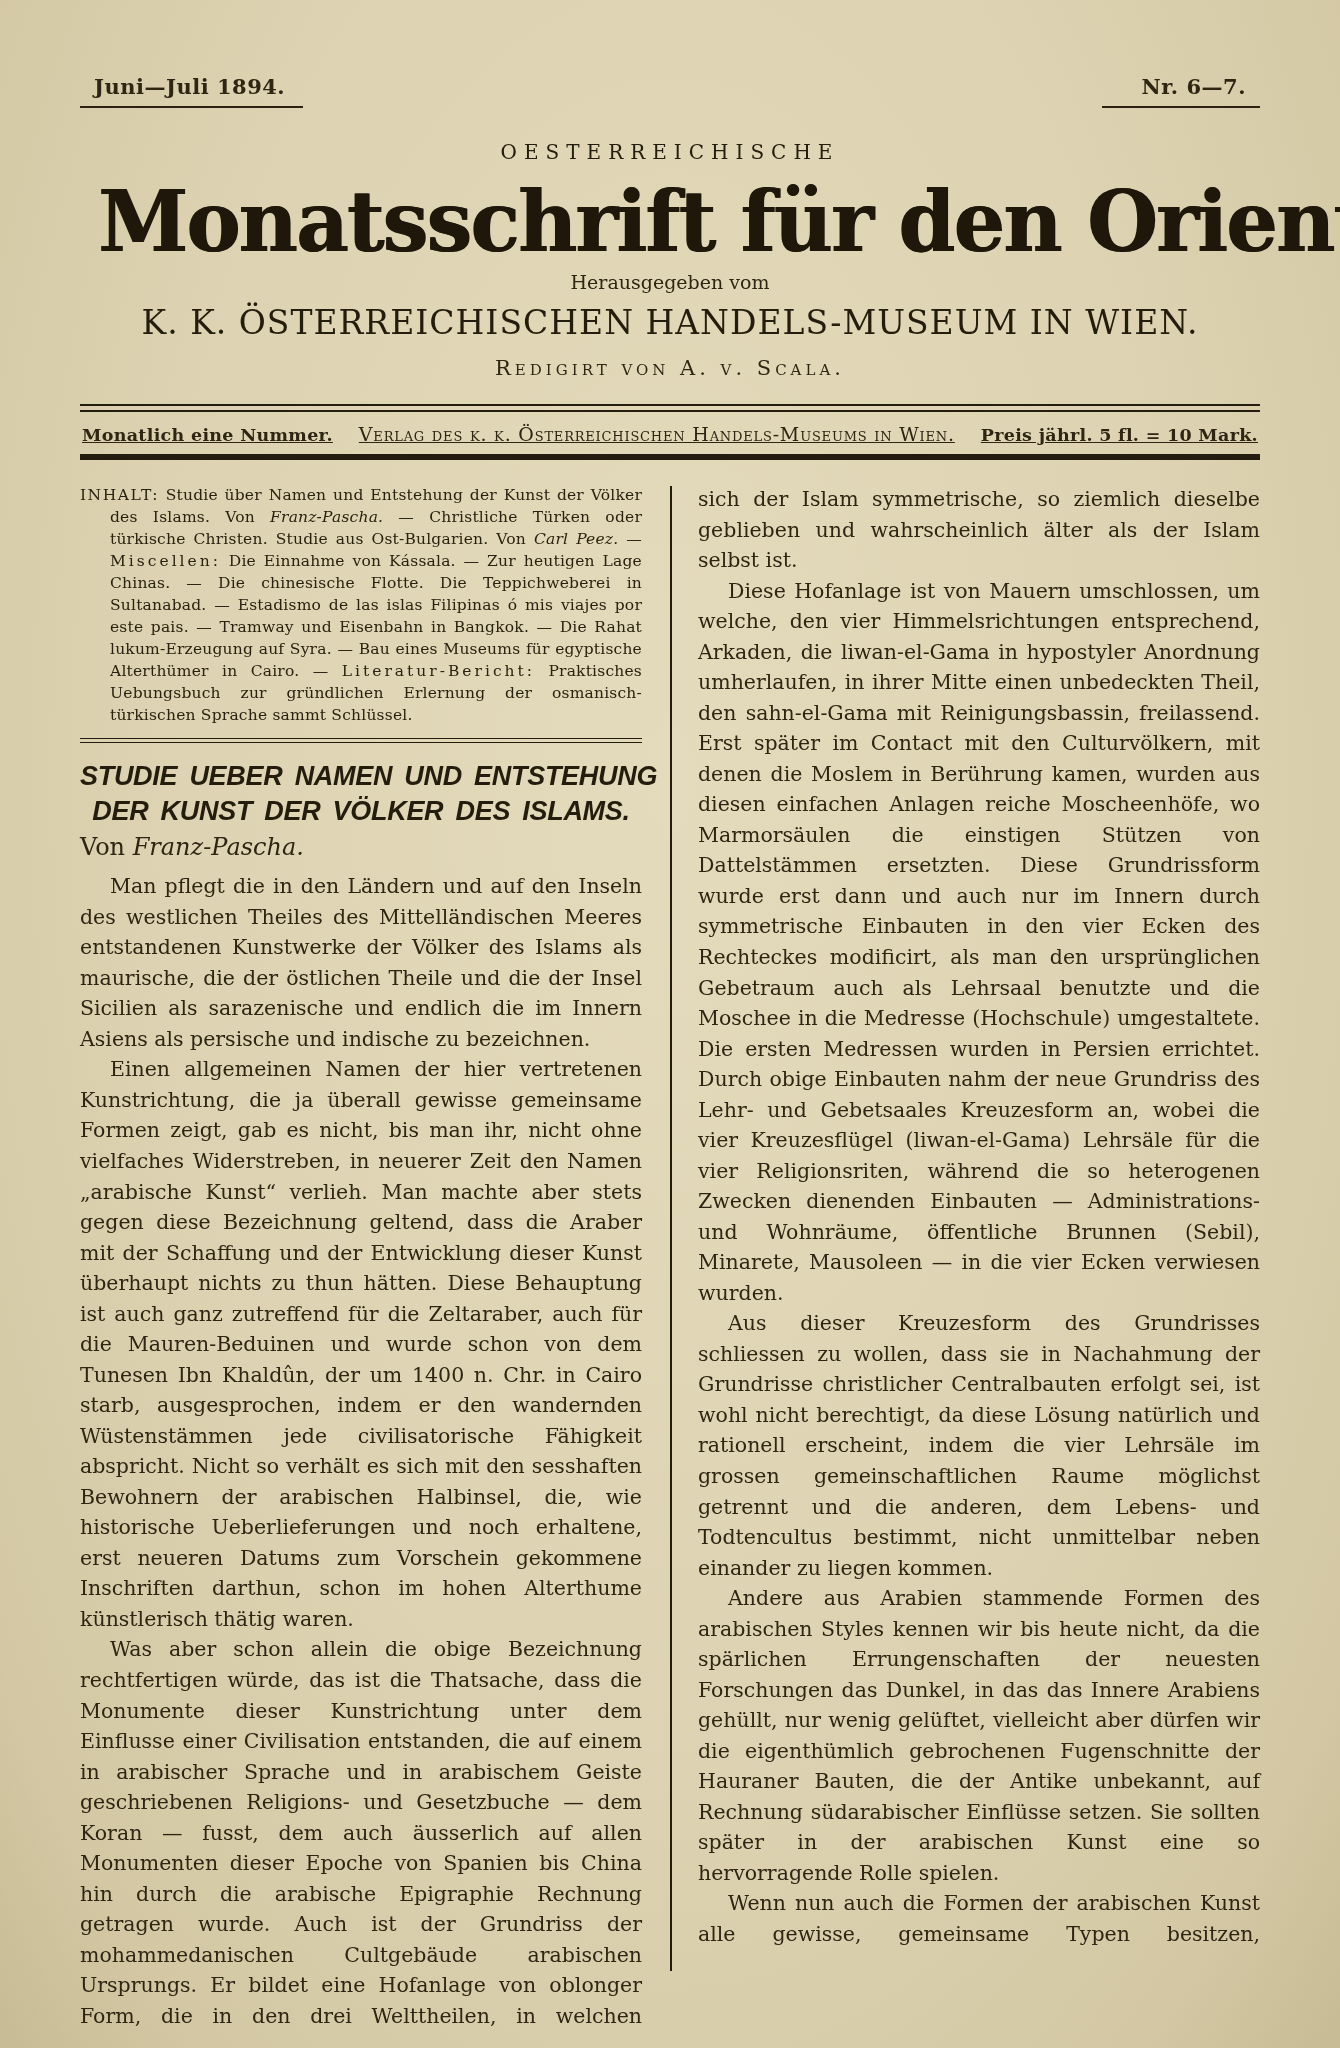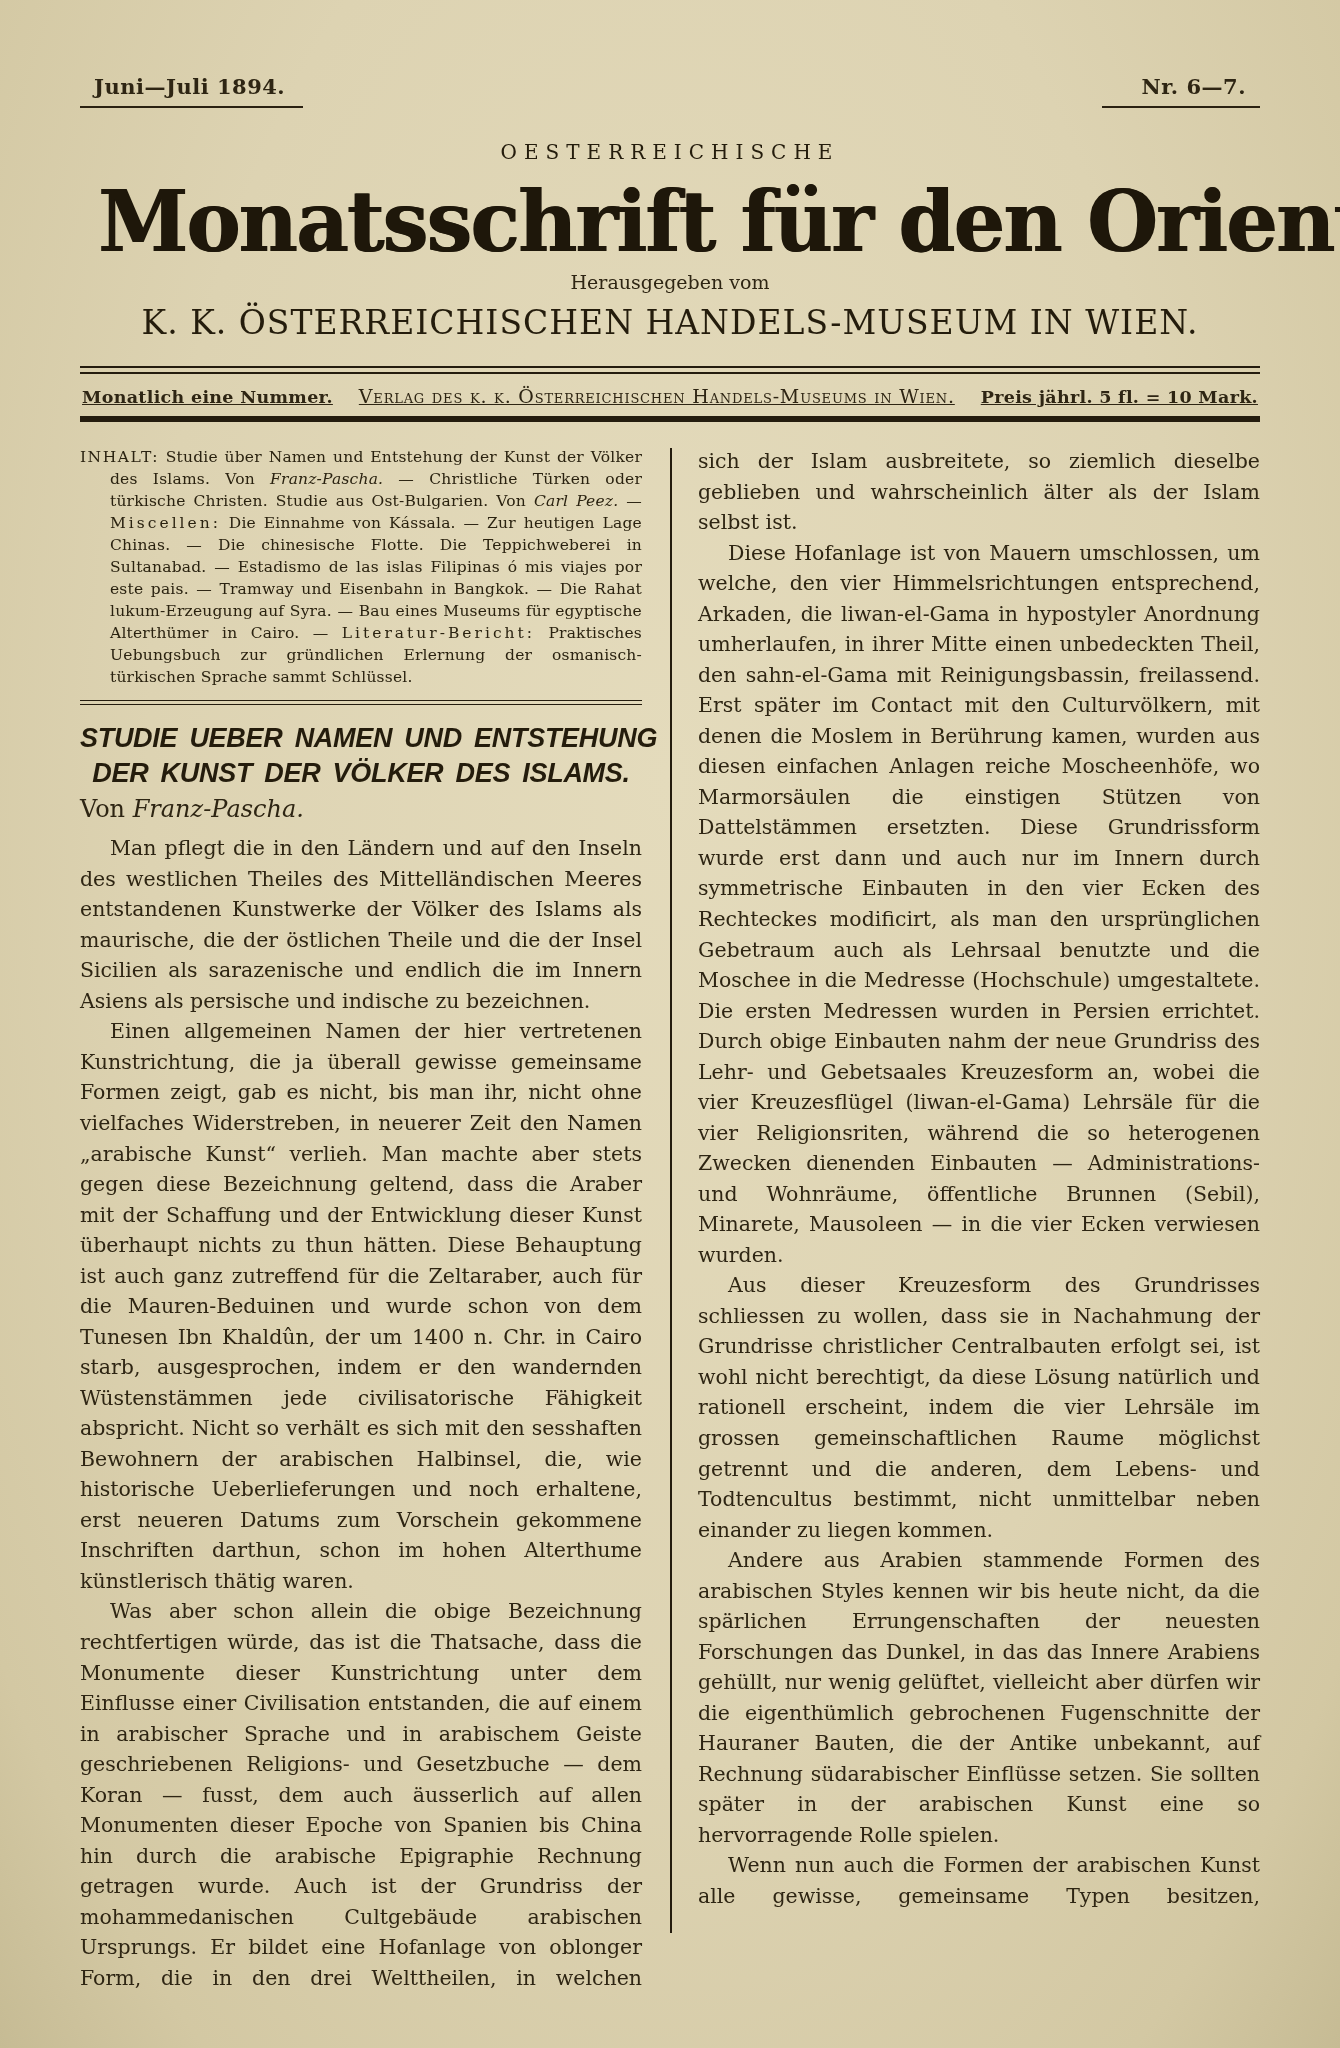--- a/index.html
+++ b/index.html
@@ -166,20 +166,21 @@
     <span class="issue-date">Juni—Juli 1894.</span>
     <span class="issue-number">Nr. 6—7.</span>
   </div>
 
   <div class="series">OESTERREICHISCHE</div>
 
   <h1 class="main-title">Monatsschrift für den Orient.</h1>
 
   <div class="published-by">Herausgegeben vom</div>
   <div class="publisher">K. K. ÖSTERREICHISCHEN HANDELS-MUSEUM IN WIEN.</div>
+  <div class="editor">Redigirt von A. v. Scala.</div>
 
   <div class="double-rule"></div>
 
   <div class="info-bar">
     <span class="info-left">Monatlich eine Nummer.</span>
     <span class="info-center">Verlag des k. k. Österreichischen Handels-Museums in Wien.</span>
     <span class="info-right">Preis jährl. 5 fl. = 10 Mark.</span>
   </div>
 
   <div class="thick-rule"></div>
@@ -197,21 +198,21 @@
       </h2>
 
       <div class="byline"><span>Von </span><span class="it">Franz-Pascha.</span></div>
 
       <p class="body indent">Man pflegt die in den Ländern und auf den Inseln des westlichen Theiles des Mittelländischen Meeres entstandenen Kunstwerke der Völker des Islams als maurische, die der östlichen Theile und die der Insel Sicilien als sarazenische und endlich die im Innern Asiens als persische und indische zu bezeichnen.</p>
       <p class="body indent">Einen allgemeinen Namen der hier vertretenen Kunstrichtung, die ja überall gewisse gemeinsame Formen zeigt, gab es nicht, bis man ihr, nicht ohne vielfaches Widerstreben, in neuerer Zeit den Namen „arabische Kunst“ verlieh. Man machte aber stets gegen diese Bezeichnung geltend, dass die Araber mit der Schaffung und der Entwicklung dieser Kunst überhaupt nichts zu thun hätten. Diese Behauptung ist auch ganz zutreffend für die Zeltaraber, auch für die Mauren-Beduinen und wurde schon von dem Tunesen Ibn Khaldûn, der um 1400 n. Chr. in Cairo starb, ausgesprochen, indem er den wandernden Wüstenstämmen jede civilisatorische Fähigkeit abspricht. Nicht so verhält es sich mit den sesshaften Bewohnern der arabischen Halbinsel, die, wie historische Ueberlieferungen und noch erhaltene, erst neueren Datums zum Vorschein gekommene Inschriften darthun, schon im hohen Alterthume künstlerisch thätig waren.</p>
       <p class="body indent runover">Was aber schon allein die obige Bezeichnung rechtfertigen würde, das ist die Thatsache, dass die Monumente dieser Kunstrichtung unter dem Einflusse einer Civilisation entstanden, die auf einem in arabischer Sprache und in arabischem Geiste geschriebenen Religions- und Gesetzbuche — dem Koran — fusst, dem auch äusserlich auf allen Monumenten dieser Epoche von Spanien bis China hin durch die arabische Epigraphie Rechnung getragen wurde. Auch ist der Grundriss der mohammedanischen Cultgebäude arabischen Ursprungs. Er bildet eine Hofanlage von oblonger Form, die in den drei Welttheilen, in welchen</p>
     </div>
 
     <div class="col col-right">
-      <p class="body">sich der Islam ausbreitete, so ziemlich dieselbe geblieben und wahrscheinlich älter als der Islam selbst ist.</p>
+      <p class="body">sich der Islam symmetrische, so ziemlich dieselbe geblieben und wahrscheinlich älter als der Islam selbst ist.</p>
       <p class="body indent">Diese Hofanlage ist von Mauern umschlossen, um welche, den vier Himmelsrichtungen entsprechend, Arkaden, die liwan-el-Gama in hypostyler Anordnung umherlaufen, in ihrer Mitte einen unbedeckten Theil, den sahn-el-Gama mit Reinigungsbassin, freilassend. Erst später im Contact mit den Culturvölkern, mit denen die Moslem in Berührung kamen, wurden aus diesen einfachen Anlagen reiche Moscheenhöfe, wo Marmorsäulen die einstigen Stützen von Dattelstämmen ersetzten. Diese Grundrissform wurde erst dann und auch nur im Innern durch symmetrische Einbauten in den vier Ecken des Rechteckes modificirt, als man den ursprünglichen Gebetraum auch als Lehrsaal benutzte und die Moschee in die Medresse (Hochschule) umgestaltete. Die ersten Medressen wurden in Persien errichtet. Durch obige Einbauten nahm der neue Grundriss des Lehr- und Gebetsaales Kreuzesform an, wobei die vier Kreuzesflügel (liwan-el-Gama) Lehrsäle für die vier Religionsriten, während die so heterogenen Zwecken dienenden Einbauten — Administrations- und Wohnräume, öffentliche Brunnen (Sebil), Minarete, Mausoleen — in die vier Ecken verwiesen wurden.</p>
       <p class="body indent">Aus dieser Kreuzesform des Grundrisses schliessen zu wollen, dass sie in Nachahmung der Grundrisse christlicher Centralbauten erfolgt sei, ist wohl nicht berechtigt, da diese Lösung natürlich und rationell erscheint, indem die vier Lehrsäle im grossen gemeinschaftlichen Raume möglichst getrennt und die anderen, dem Lebens- und Todtencultus bestimmt, nicht unmittelbar neben einander zu liegen kommen.</p>
       <p class="body indent">Andere aus Arabien stammende Formen des arabischen Styles kennen wir bis heute nicht, da die spärlichen Errungenschaften der neuesten Forschungen das Dunkel, in das das Innere Arabiens gehüllt, nur wenig gelüftet, vielleicht aber dürfen wir die eigenthümlich gebrochenen Fugenschnitte der Hauraner Bauten, die der Antike unbekannt, auf Rechnung südarabischer Einflüsse setzen. Sie sollten später in der arabischen Kunst eine so hervorragende Rolle spielen.</p>
       <p class="body indent runover">Wenn nun auch die Formen der arabischen Kunst alle gewisse, gemeinsame Typen besitzen,</p>
     </div>
 
   </div>
 </div>
 
 </body></html>

